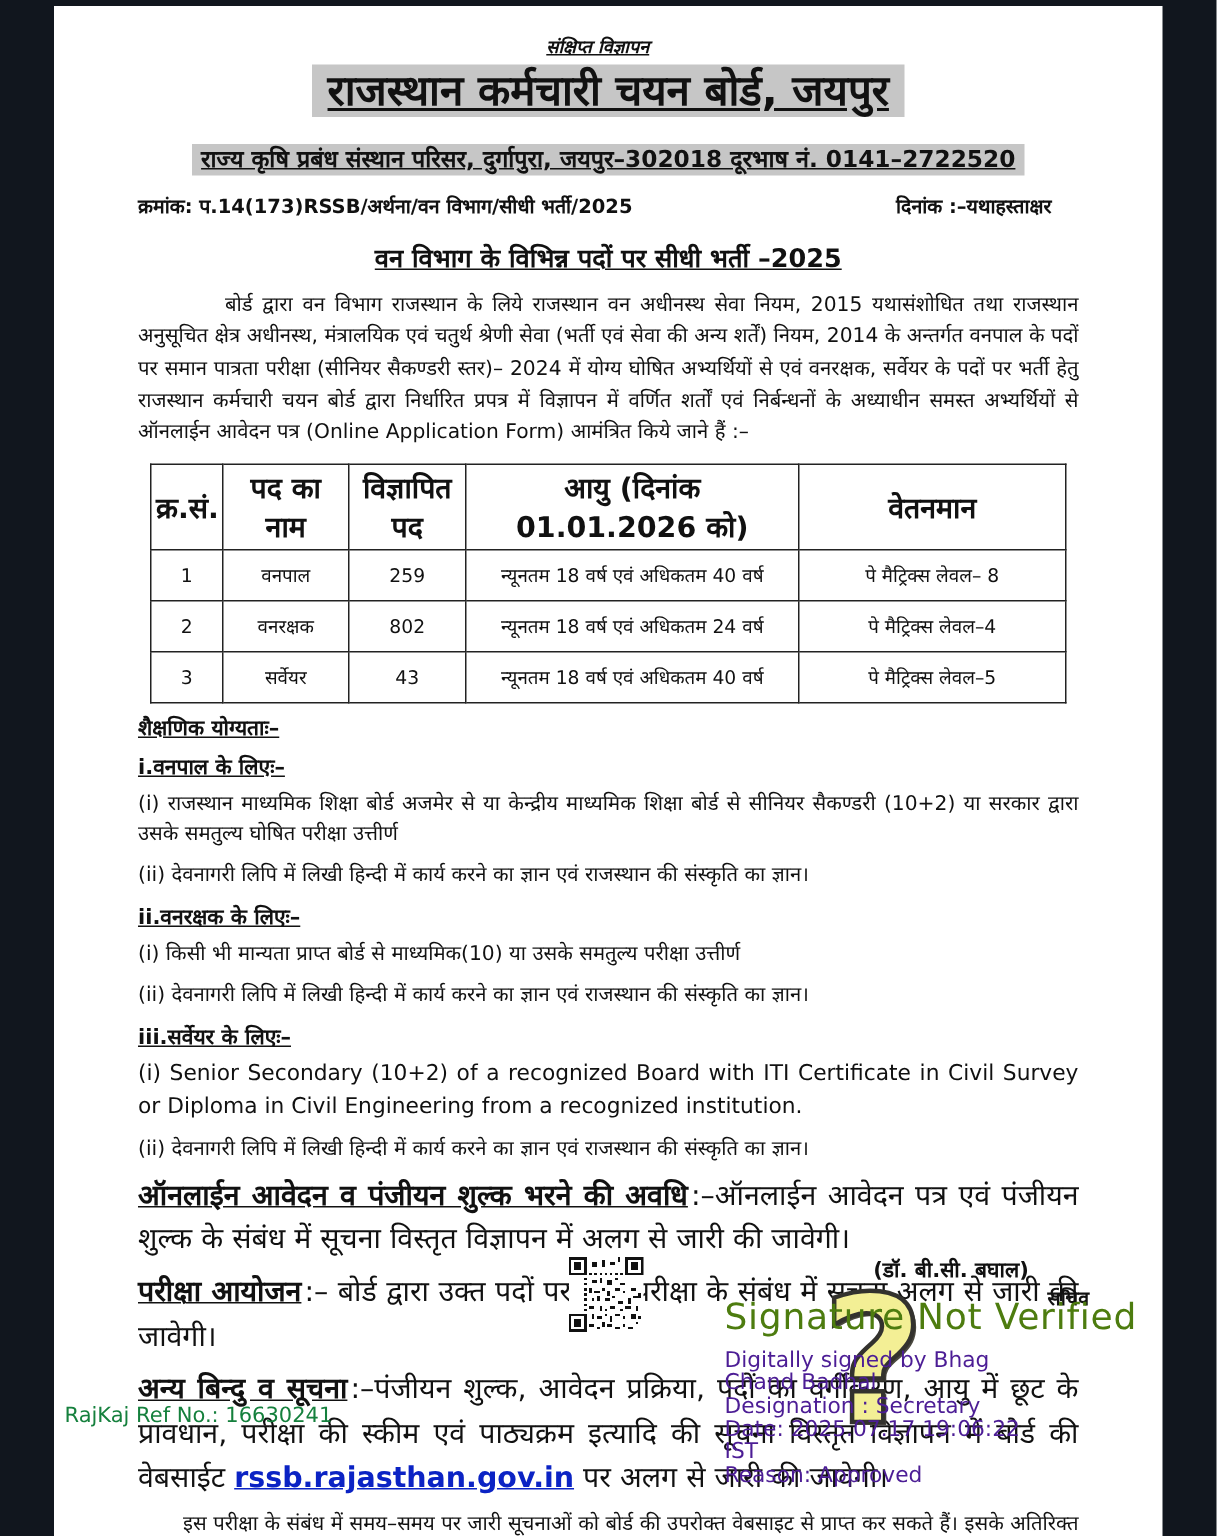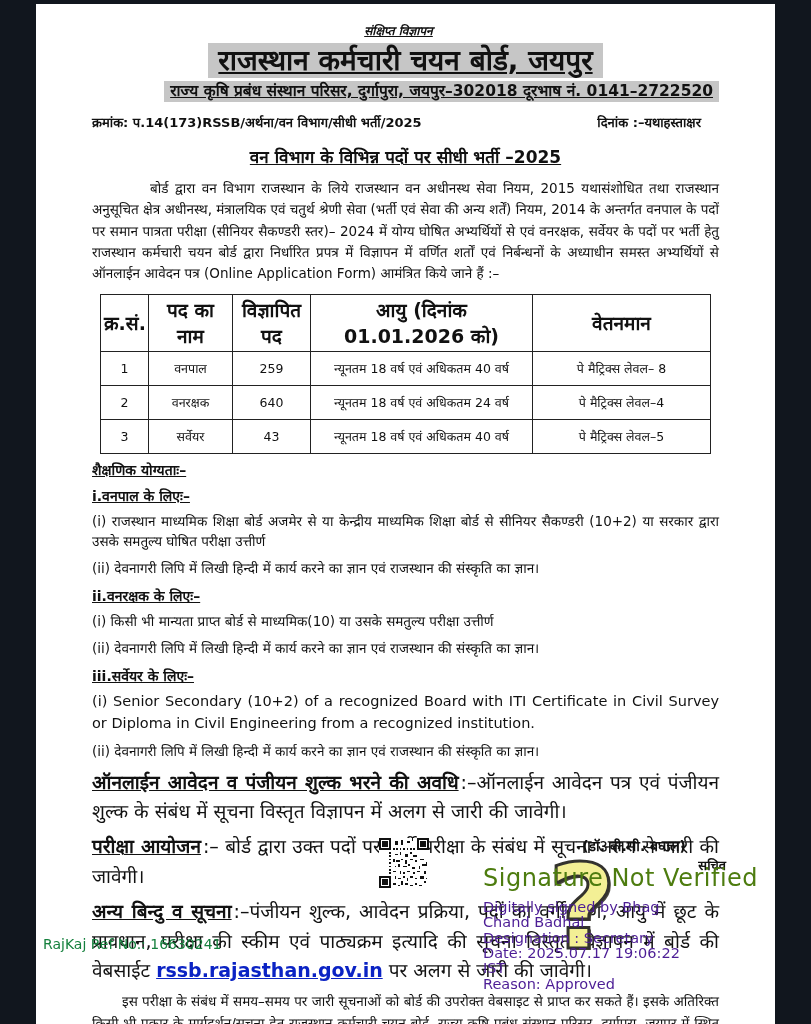--- a/index.html
+++ b/index.html
@@ -17,21 +17,21 @@
 
   .corner-label {
     text-align:center; font-size:12px; font-weight:bold; font-style:italic;
     text-decoration:underline; padding-right:14px; margin-top:4px;
   }
   .title-row { text-align:center; margin-top:4px; }
   .board-title {
     display:inline-block; background:#c6c6c6; padding:0 10px;
     font-size:28px; font-weight:bold; text-decoration:underline; line-height:1.25;
   }
-  .subtitle-row { text-align:right; margin-top:3px; }
+  .subtitle-row { text-align:center; margin-top:18px; }
   .board-address {
     display:inline-block; background:#c6c6c6; padding:0 6px;
     font-size:15.5px; font-weight:bold; text-decoration:underline; line-height:1.35;
   }
   .ref-row {
     display:flex; justify-content:space-between; margin-top:11px;
     font-size:13px; font-weight:bold;
   }
   .ref-row .date { padding-right:18px; }
   .notice-heading {
@@ -146,21 +146,21 @@
       <tr>
         <td>1</td>
         <td>वनपाल</td>
         <td>259</td>
         <td>न्यूनतम 18 वर्ष एवं अधिकतम 40 वर्ष</td>
         <td>पे मैट्रिक्स लेवल– 8</td>
       </tr>
       <tr>
         <td>2</td>
         <td>वनरक्षक</td>
-        <td>640</td>
+        <td>802</td>
         <td>न्यूनतम 18 वर्ष एवं अधिकतम 24 वर्ष</td>
         <td>पे मैट्रिक्स लेवल–4</td>
       </tr>
       <tr>
         <td>3</td>
         <td>सर्वेयर</td>
         <td>43</td>
         <td>न्यूनतम 18 वर्ष एवं अधिकतम 40 वर्ष</td>
         <td>पे मैट्रिक्स लेवल–5</td>
       </tr>

